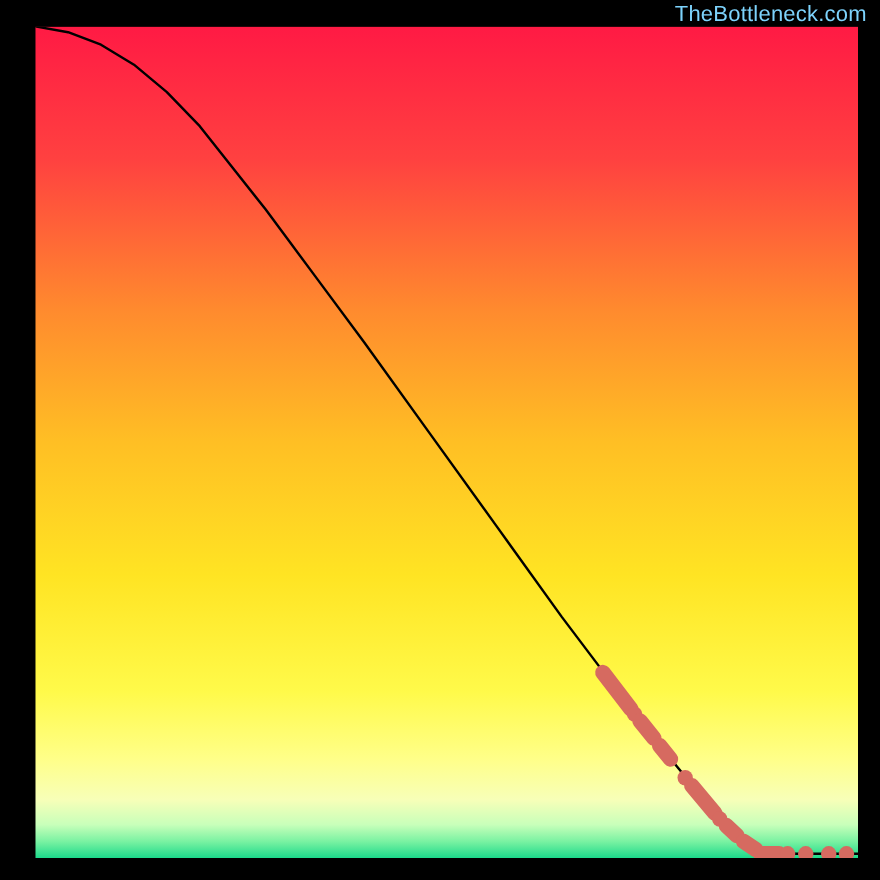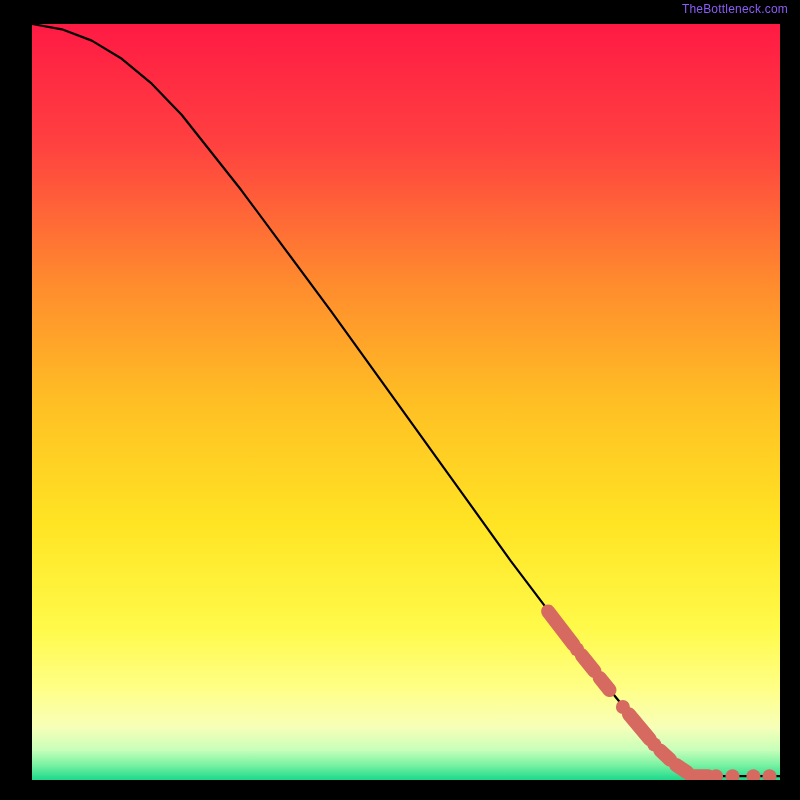--- a/index.html
+++ b/index.html
@@ -14,22 +14,22 @@
   .stage {
     position: relative;
     width: 800px;
     height: 800px;
     background: #000;
   }
   .watermark {
     position: absolute;
     top: 2px;
     right: 12px;
-    color: #8b5cf6;
-    font-size: 12px;
+    color: #7dd3fc;
+    font-size: 20px;
     font-weight: 500;
     letter-spacing: 0.2px;
     z-index: 50;
   }
   .plot {
     position: absolute;
     left: 32px;
     top: 24px;
     width: 748px;
     height: 756px;

